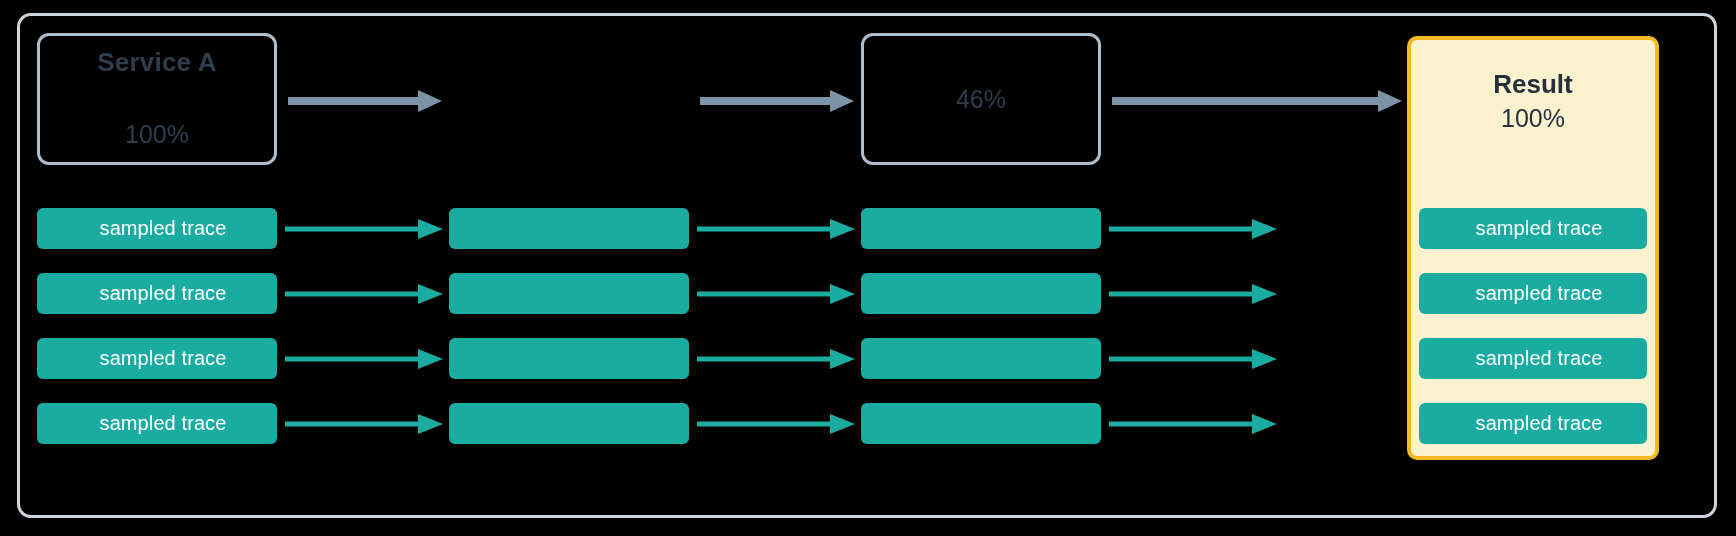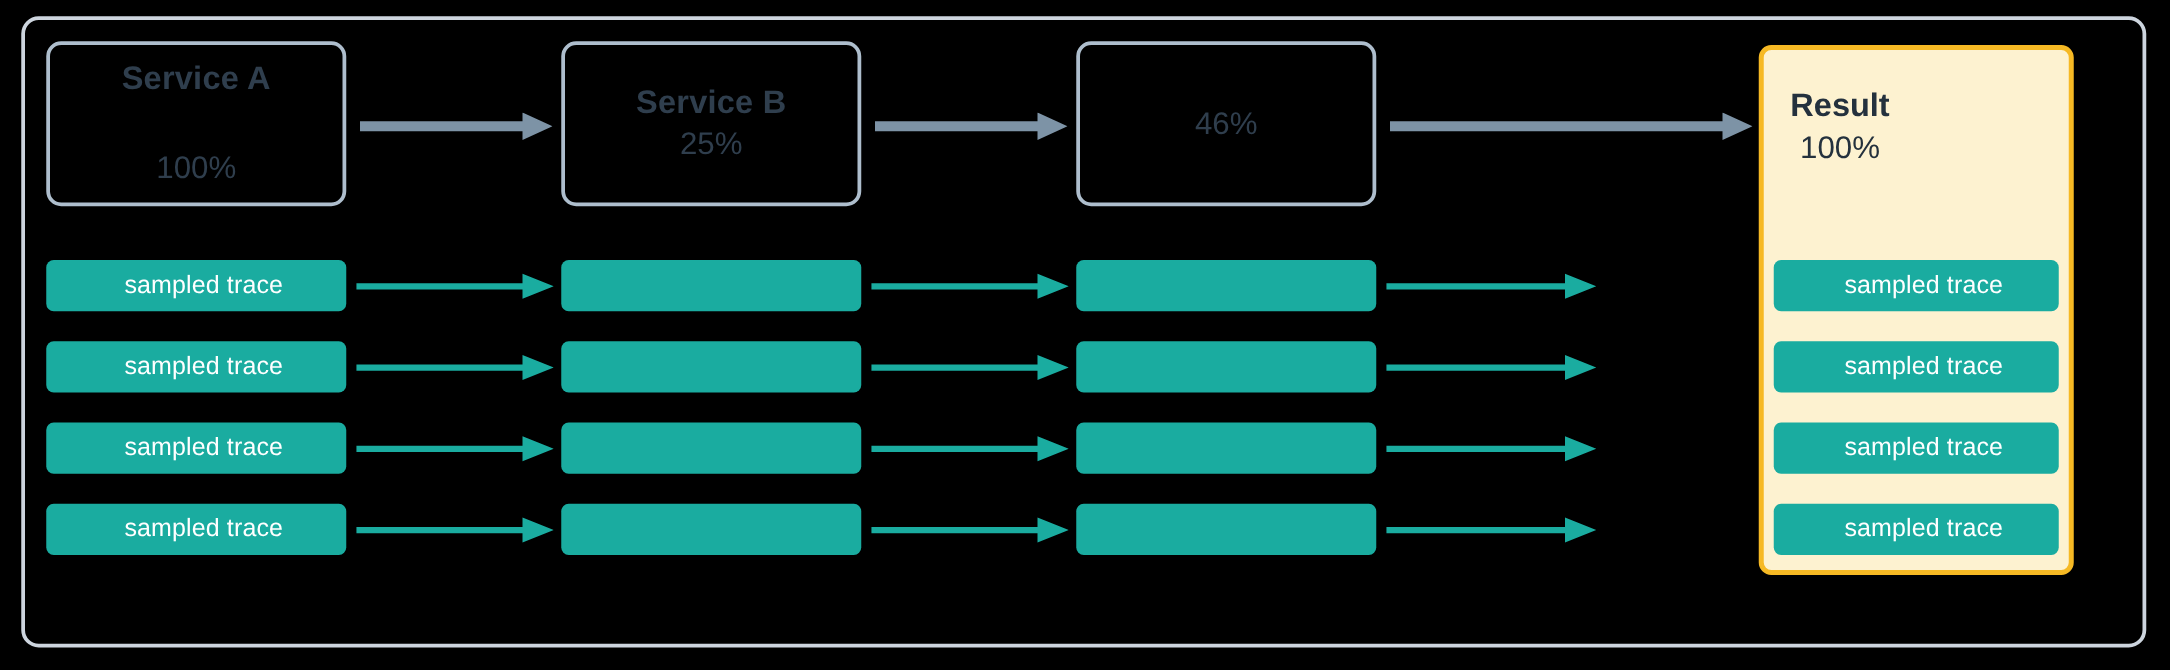--- a/index.html
+++ b/index.html
@@ -76,21 +76,21 @@
   .service-box .s-rate {
     font-size: 25px;
     font-weight: 400;
     color: #2f3e4d;
     line-height: 1.4;
   }
 
   
   .result-head {
     position: absolute;
-    left: 1346px;
+    left: 1407px;
     top: 45px;
     width: 252px;
     height: 114px;
     display: flex;
     flex-direction: column;
     align-items: center;
     justify-content: center;
     pointer-events: none;
   }
   .result-head .s-name {
@@ -161,24 +161,20 @@
 
   <div class="outer-frame"></div>
 
   <div class="result-panel"></div>
 
   <div class="service-box col1">
     <div class="s-name">Service A</div>
     <div class="s-rate">100%</div>
   </div>
 
-  <div class="service-box col2">
-    <div class="s-name">Service B</div>
-    <div class="s-rate">25%</div>
-  </div>
 
   <div class="service-box col3">
     <div class="s-rate">46%</div>
   </div>
 
   <div class="result-head">
     <div class="s-name">Result</div>
     <div class="s-rate">100%</div>
   </div>
 

